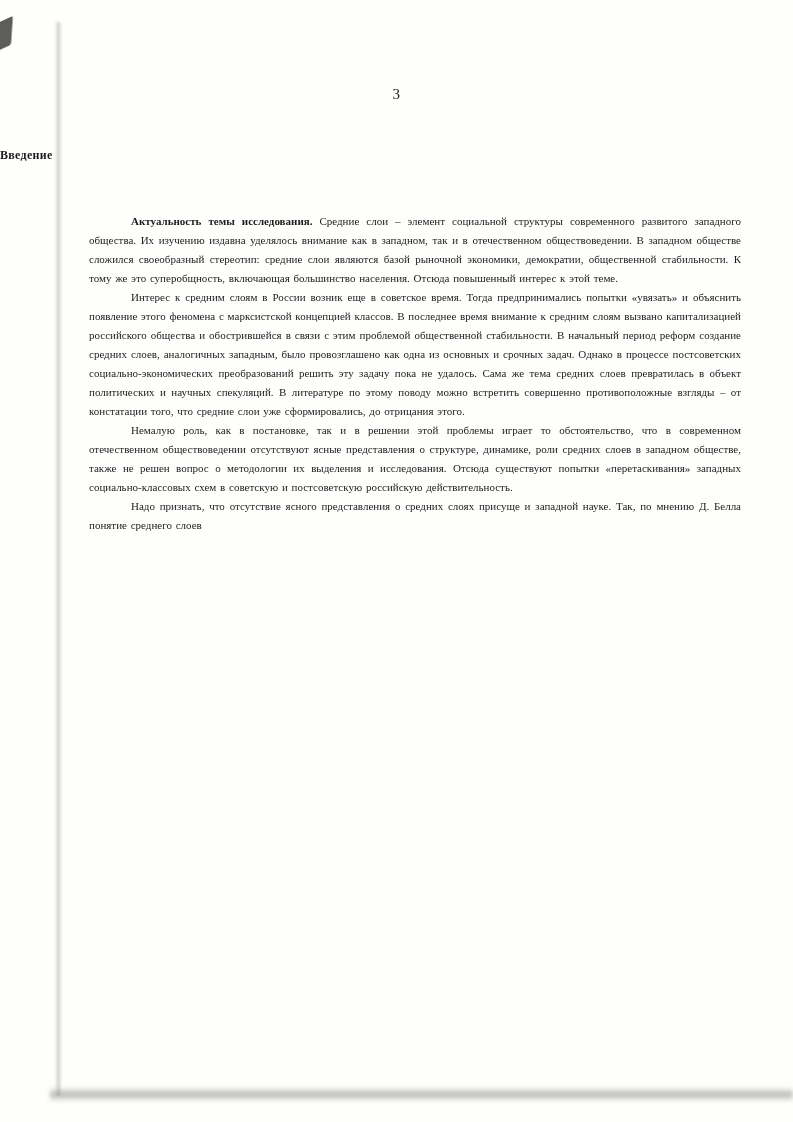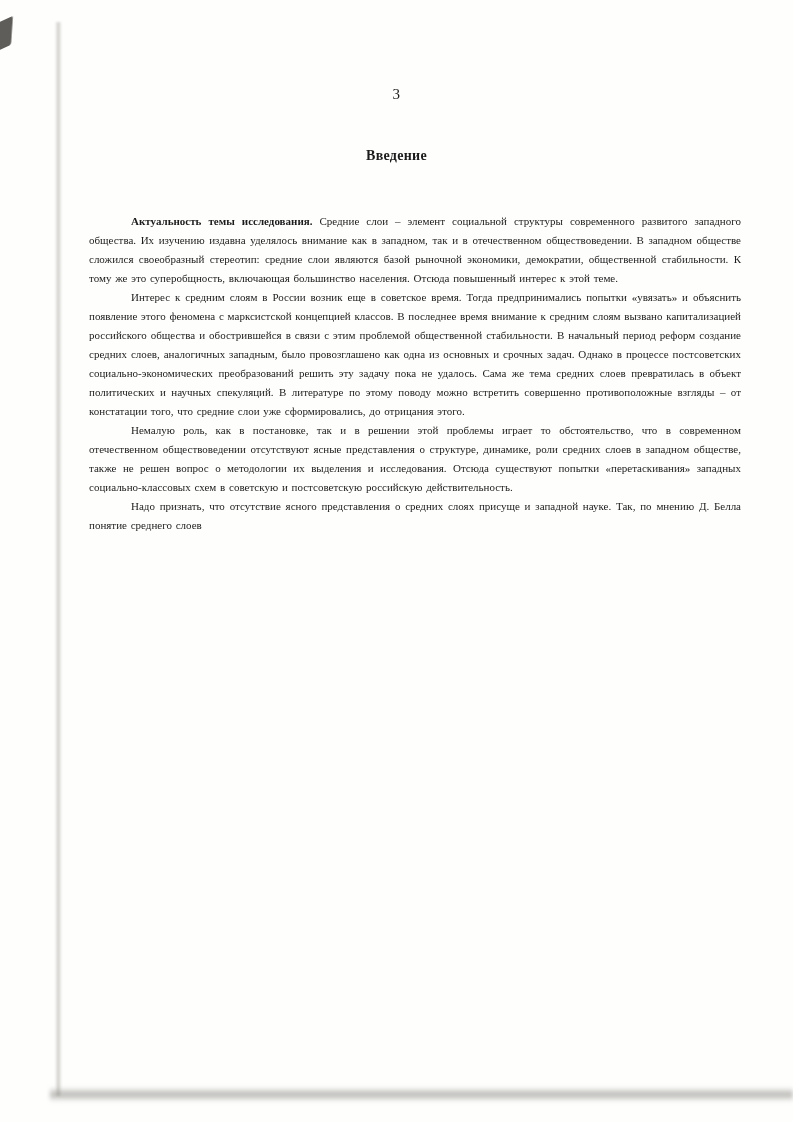--- a/index.html
+++ b/index.html
@@ -61,22 +61,22 @@
     text-align: center;
     font-size: 15px;
     letter-spacing: 0.5px;
   }
   .title {
     position: absolute;
     top: 148px;
     left: 0;
     right: 0;
     margin: 0;
-    text-align: center;
-    font-size: 14px;
+    text-align: left;
+    font-size: 12px;
     font-weight: bold;
     letter-spacing: 0.3px;
   }
   .body-text {
     position: absolute;
     top: 212px;
     left: 89px;
     width: 652px;
     font-size: 11px;
     line-height: 19px;

